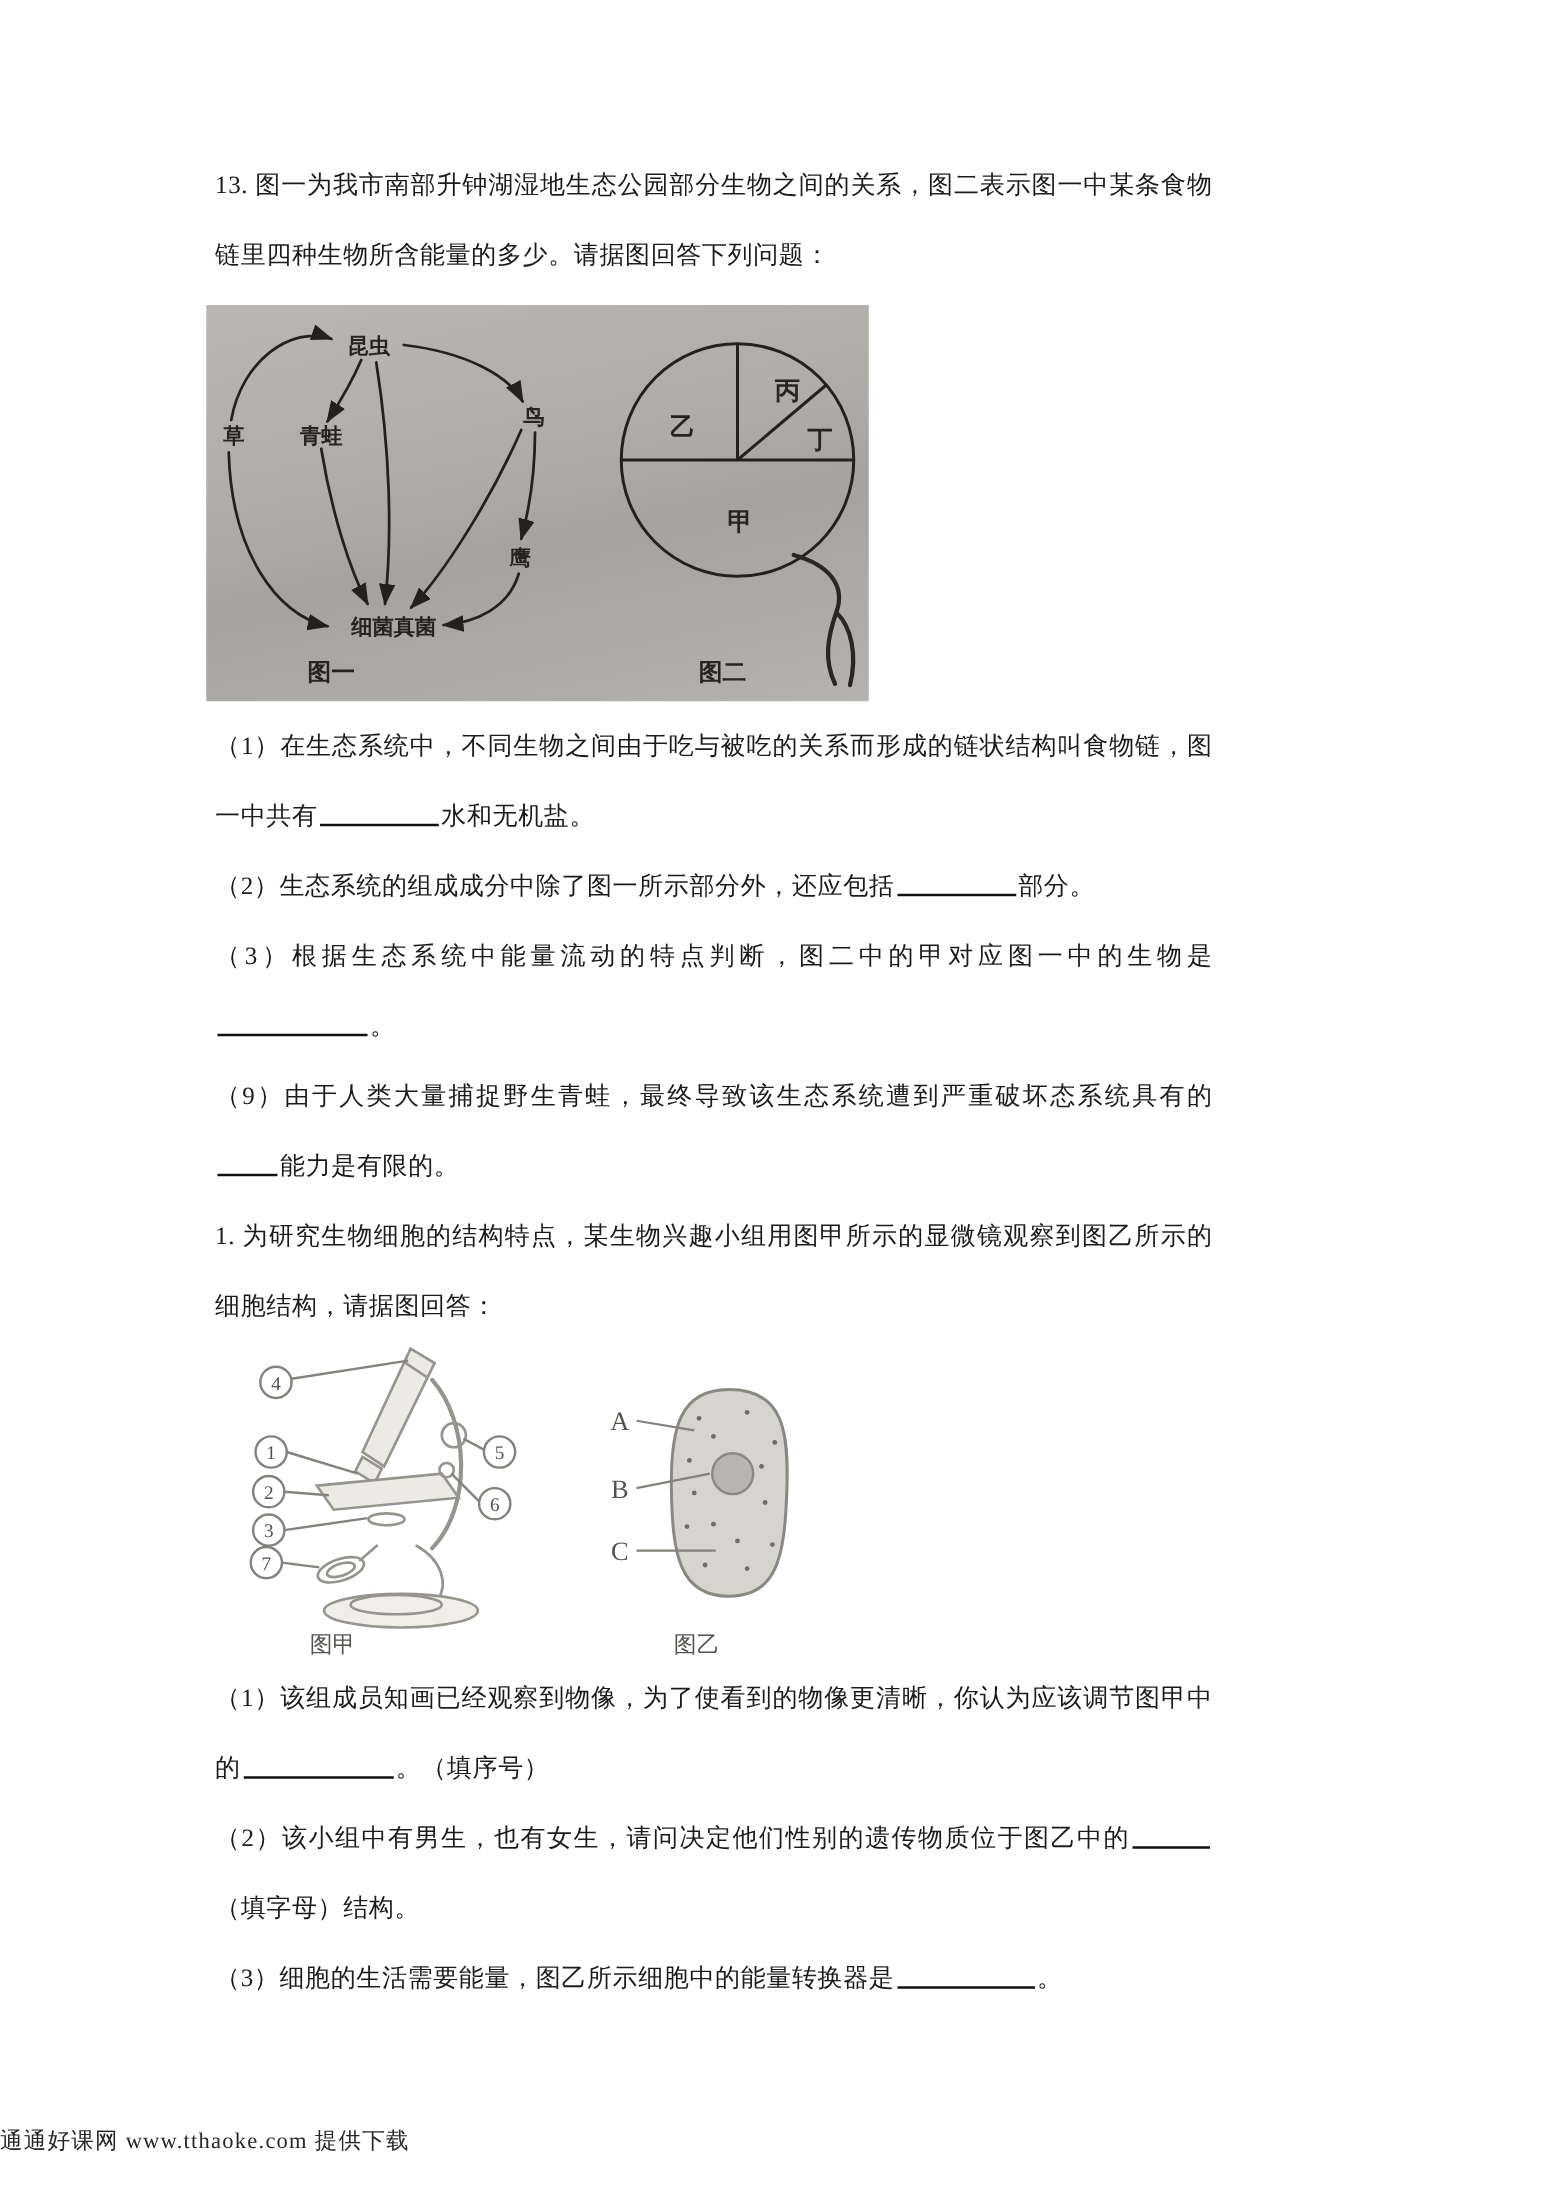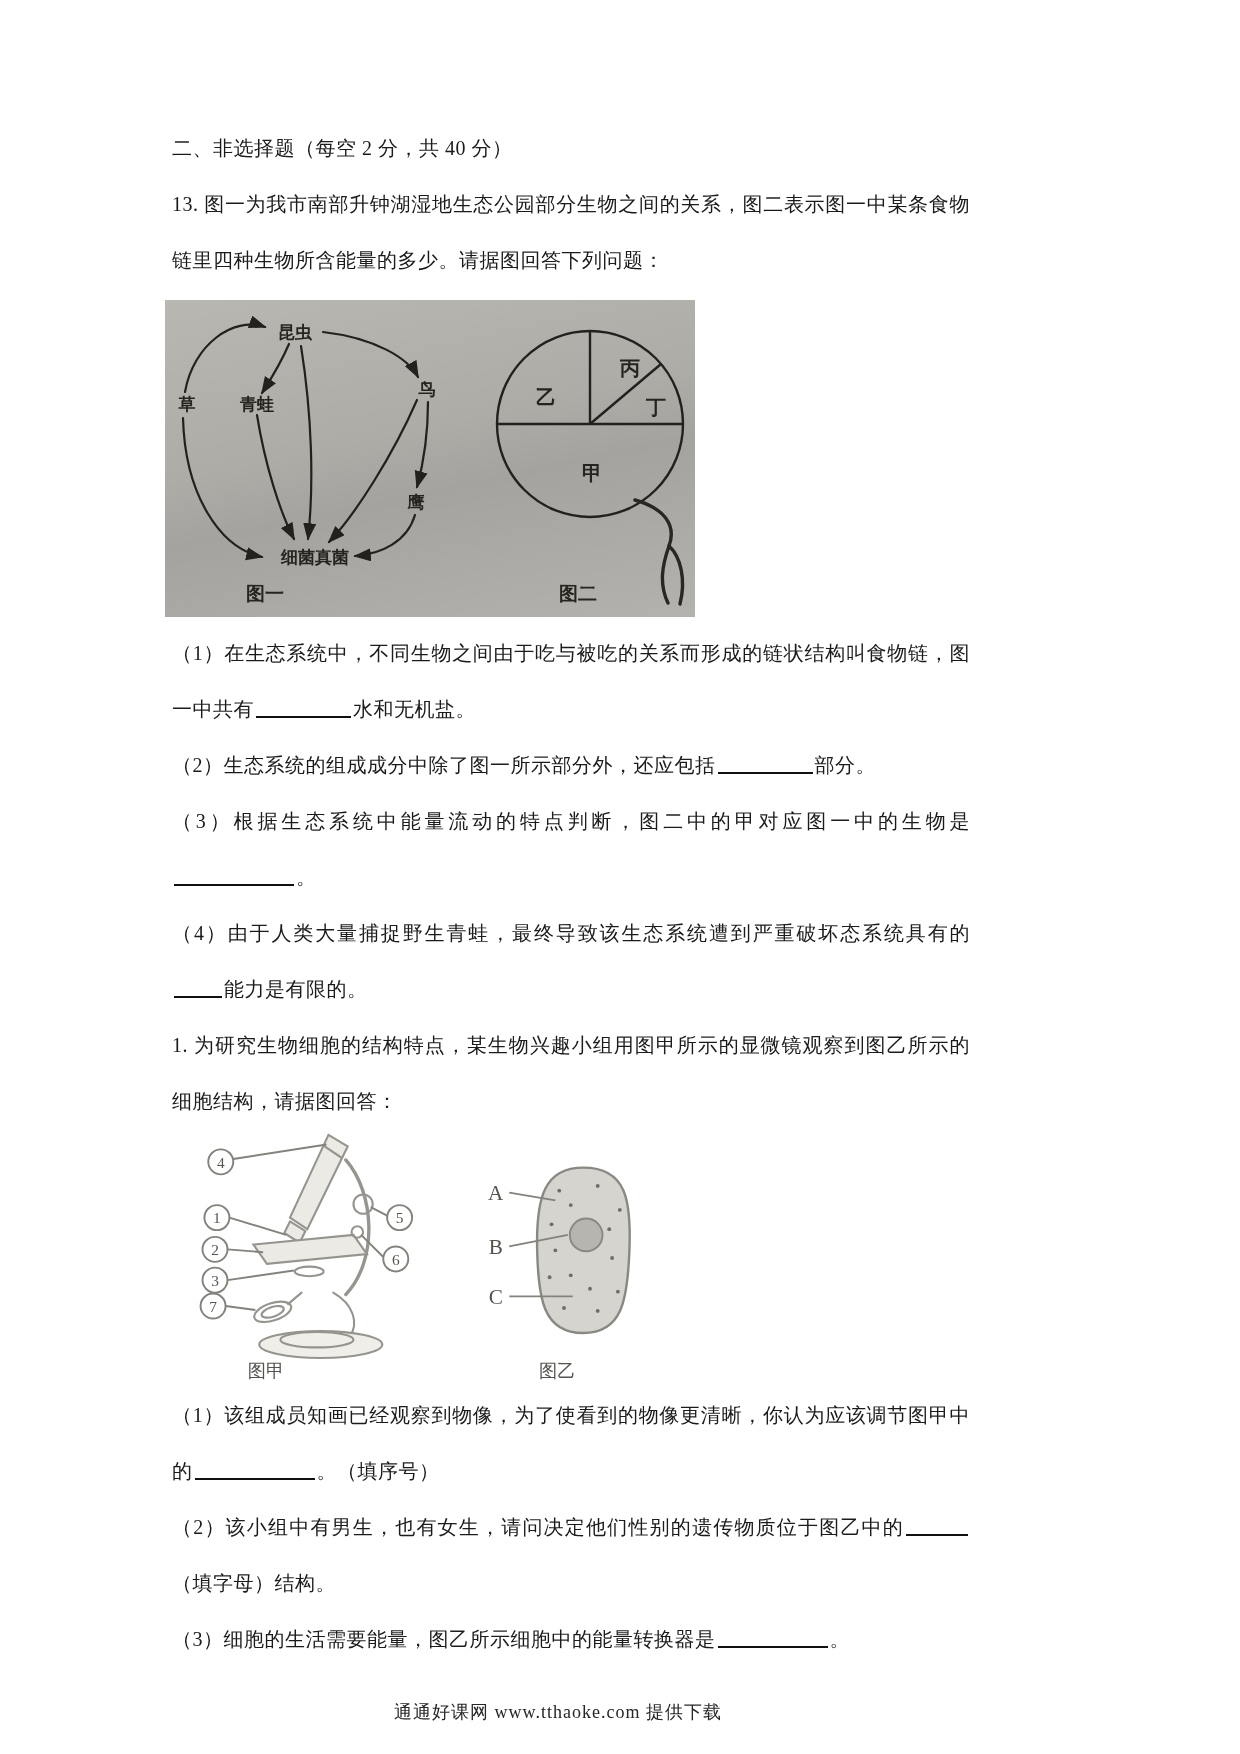--- a/index.html
+++ b/index.html
@@ -21,30 +21,29 @@
     position:relative;
     text-align:center;
   }
   .photo svg { display:block; width:530px; height:317px; }
   .photo text { font-family:"Liberation Serif","DejaVu Serif",serif; fill:#26241f; }
   
   .figure2 { width:500px; height:250px; margin:4px 0 4px -7px; }
   .figure2 svg { display:block; width:500px; height:250px; }
   .figure2 text.sketch { fill:#55534e; font-family:"Liberation Serif","DejaVu Serif",serif; }
   .footer {
-    position:absolute; top:1700px; left:0; width:1116px; text-align:center;
+    position:absolute; top:1700px; left:0; width:1116px; 
     font-size:18px; color:#262626; letter-spacing:1px;
   }
 </style>
 </head>
 <body>
 
 <div class="content">
 
-  <div class="para">二、非选择题（每空 2 分，共 40 分）</div>
 
   <div class="para">13. 图一为我市南部升钟湖湿地生态公园部分生物之间的关系，图二表示图一中某条食物链里四种生物所含能量的多少。请据图回答下列问题：</div>
 
   <div class="photo">
     <svg viewBox="0 0 530 317">
       <defs>
         <marker id="ah" markerWidth="10" markerHeight="8" refX="7.2" refY="3" orient="auto">
           <path d="M0,0 L8,3 L0,6 z" fill="#23211d"></path>
         </marker>
       </defs>
@@ -89,21 +88,21 @@
           <path d="M 504,246 C 516,257 521,280 515,304"></path>
         </g>
       </g>
     </svg>
   </div>
 
   <div>
       <div class="para"><span>（1）在生态系统中，不同生物之间由于吃与被吃的关系而形成的链状结构叫食物链，图一中共有</span><span class="blank" style="width: 95px;"></span><span>水和无机盐。</span></div>
       <div class="para"><span>（2）生态系统的组成成分中除了图一所示部分外，还应包括</span><span class="blank" style="width: 95px;"></span><span>部分。</span></div>
       <div class="para"><span>（3）根据生态系统中能量流动的特点判断，图二中的甲对应图一中的生物是</span><span class="blank" style="width: 120px;"></span><span>。</span></div>
-      <div class="para"><span>（4）由于人类大量捕捉野生青蛙，最终导致该生态系统遭到严重破坏态系统具有的</span><span class="blank" style="width: 48px;"></span><span>能力是有限的。</span></div>
+      <div class="para"><span>（9）由于人类大量捕捉野生青蛙，最终导致该生态系统遭到严重破坏态系统具有的</span><span class="blank" style="width: 48px;"></span><span>能力是有限的。</span></div>
     </div>
 
   <div class="para">1. 为研究生物细胞的结构特点，某生物兴趣小组用图甲所示的显微镜观察到图乙所示的细胞结构，请据图回答：</div>
 
   <div class="figure2">
     <svg viewBox="0 0 500 260">
 
       <g stroke="#96948e" stroke-width="2.2" fill="none" stroke-linecap="round">
         <polygon points="160,2 180,14 138,100 120,88" fill="#eceae5"></polygon>
         <line x1="156" y1="14" x2="174" y2="26"></line>

